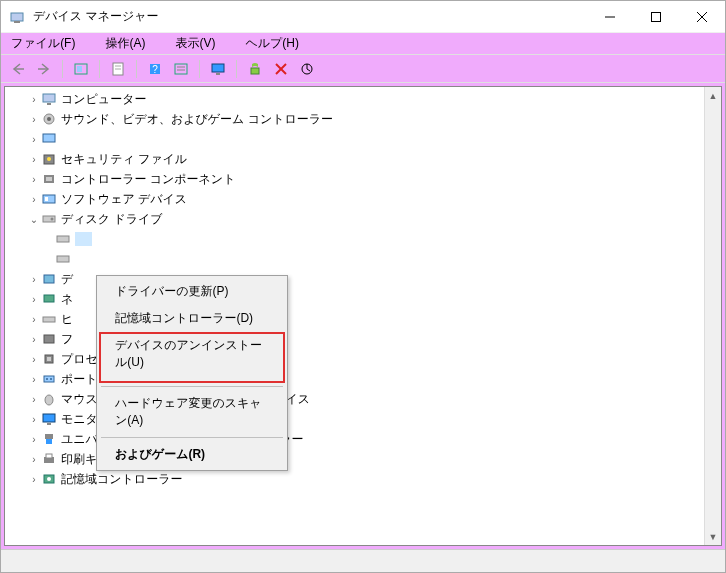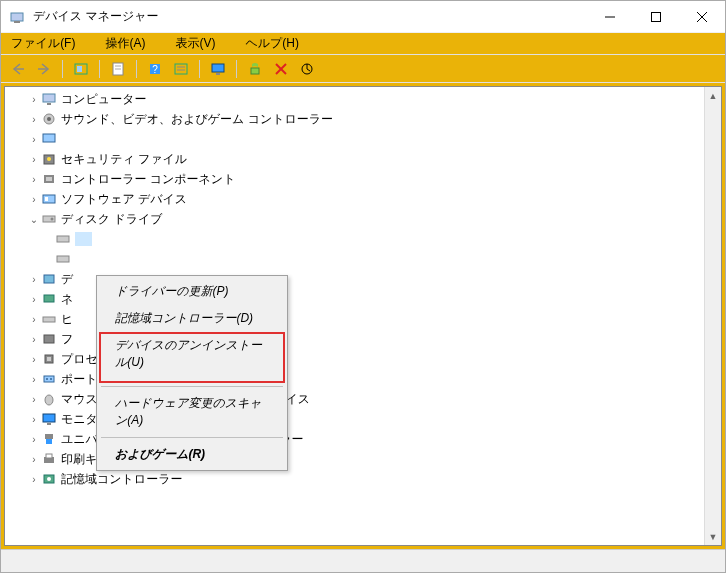--- a/index.html
+++ b/index.html
@@ -1,17 +1,17 @@
 <!DOCTYPE html>
 <html><head>
 <meta charset="utf-8">
 <style>
 * { box-sizing: border-box; margin: 0; padding: 0; font-family: "Yu Gothic UI", "Meiryo", sans-serif; }
 body { background: #fff; width: 726px; height: 573px; overflow: hidden; position: relative; }
-.window { width: 726px; height: 573px; border: 1px solid #aaa; display: flex; flex-direction: column; background: #eab308; }
+.window { width: 726px; height: 573px; border: 1px solid #aaa; display: flex; flex-direction: column; background: #f0abfc; }
 .titlebar { height: 32px; display: flex; align-items: center; padding-left: 8px; background: #fff; border-bottom: 1px solid #f0f0f0; }
 .titlebar .icon { width: 16px; height: 16px; margin-right: 8px; }
 .titlebar .title { font-size: 12px; flex: 1; }
 .winbtns { display: flex; }
 .winbtn { width: 46px; height: 30px; display: flex; align-items: center; justify-content: center; font-size: 12px; }
 .menubar { height: 22px; display: flex; align-items: center; padding: 0 4px; font-size: 12px; gap: 18px; border-bottom: 1px solid #e0e0e0; }
 .menubar span { padding: 2px 6px; }
 .toolbar { height: 28px; display: flex; align-items: center; padding: 0 6px; gap: 4px; border-bottom: 1px solid #e0e0e0; }
 .tbtn { width: 22px; height: 22px; display: flex; align-items: center; justify-content: center; }
 .tsep { width: 1px; height: 18px; background: #ccc; margin: 0 3px; }
@@ -22,21 +22,21 @@
 .scrollbar .dn { position: absolute; bottom: 0; width: 100%; }
 .tree { padding: 2px 0; font-size: 12px; }
 .node { display: flex; align-items: center; height: 20px; padding-left: 6px; white-space: nowrap; }
 .node .expander { width: 14px; text-align: center; color: #666; font-size: 10px; }
 .node .nicon { width: 16px; height: 16px; margin-right: 4px; display: flex; align-items: center; justify-content: center; }
 .node.indent1 { padding-left: 22px; }
 .node.indent2 { padding-left: 50px; }
 .node.selected .label { background: #cde8ff; }
 .statusbar { height: 23px; border-top: 1px solid #ccc; background: #f0f0f0; }
 .contextmenu { position: absolute; left: 96px; top: 275px; width: 192px; background: #f0f0f0; border: 1px solid #a0a0a0; box-shadow: 2px 2px 4px rgba(0,0,0,0.2); font-size: 12px; padding: 2px; }
-.ctxitem { padding: 5px 12px 5px 16px; font-style: italic; }
+.ctxitem { padding: 5px 12px 5px 16px; }
 .ctxsep { height: 1px; background: #c0c0c0; margin: 3px 2px; }
 .ctxitem.hl { border: 2px solid #e03030; padding: 3px 10px 10px 14px; }
 </style>
 </head>
 <body>
 
 <div class="window">
   <div class="titlebar">
     <span class="icon">
       <svg width="16" height="16">

